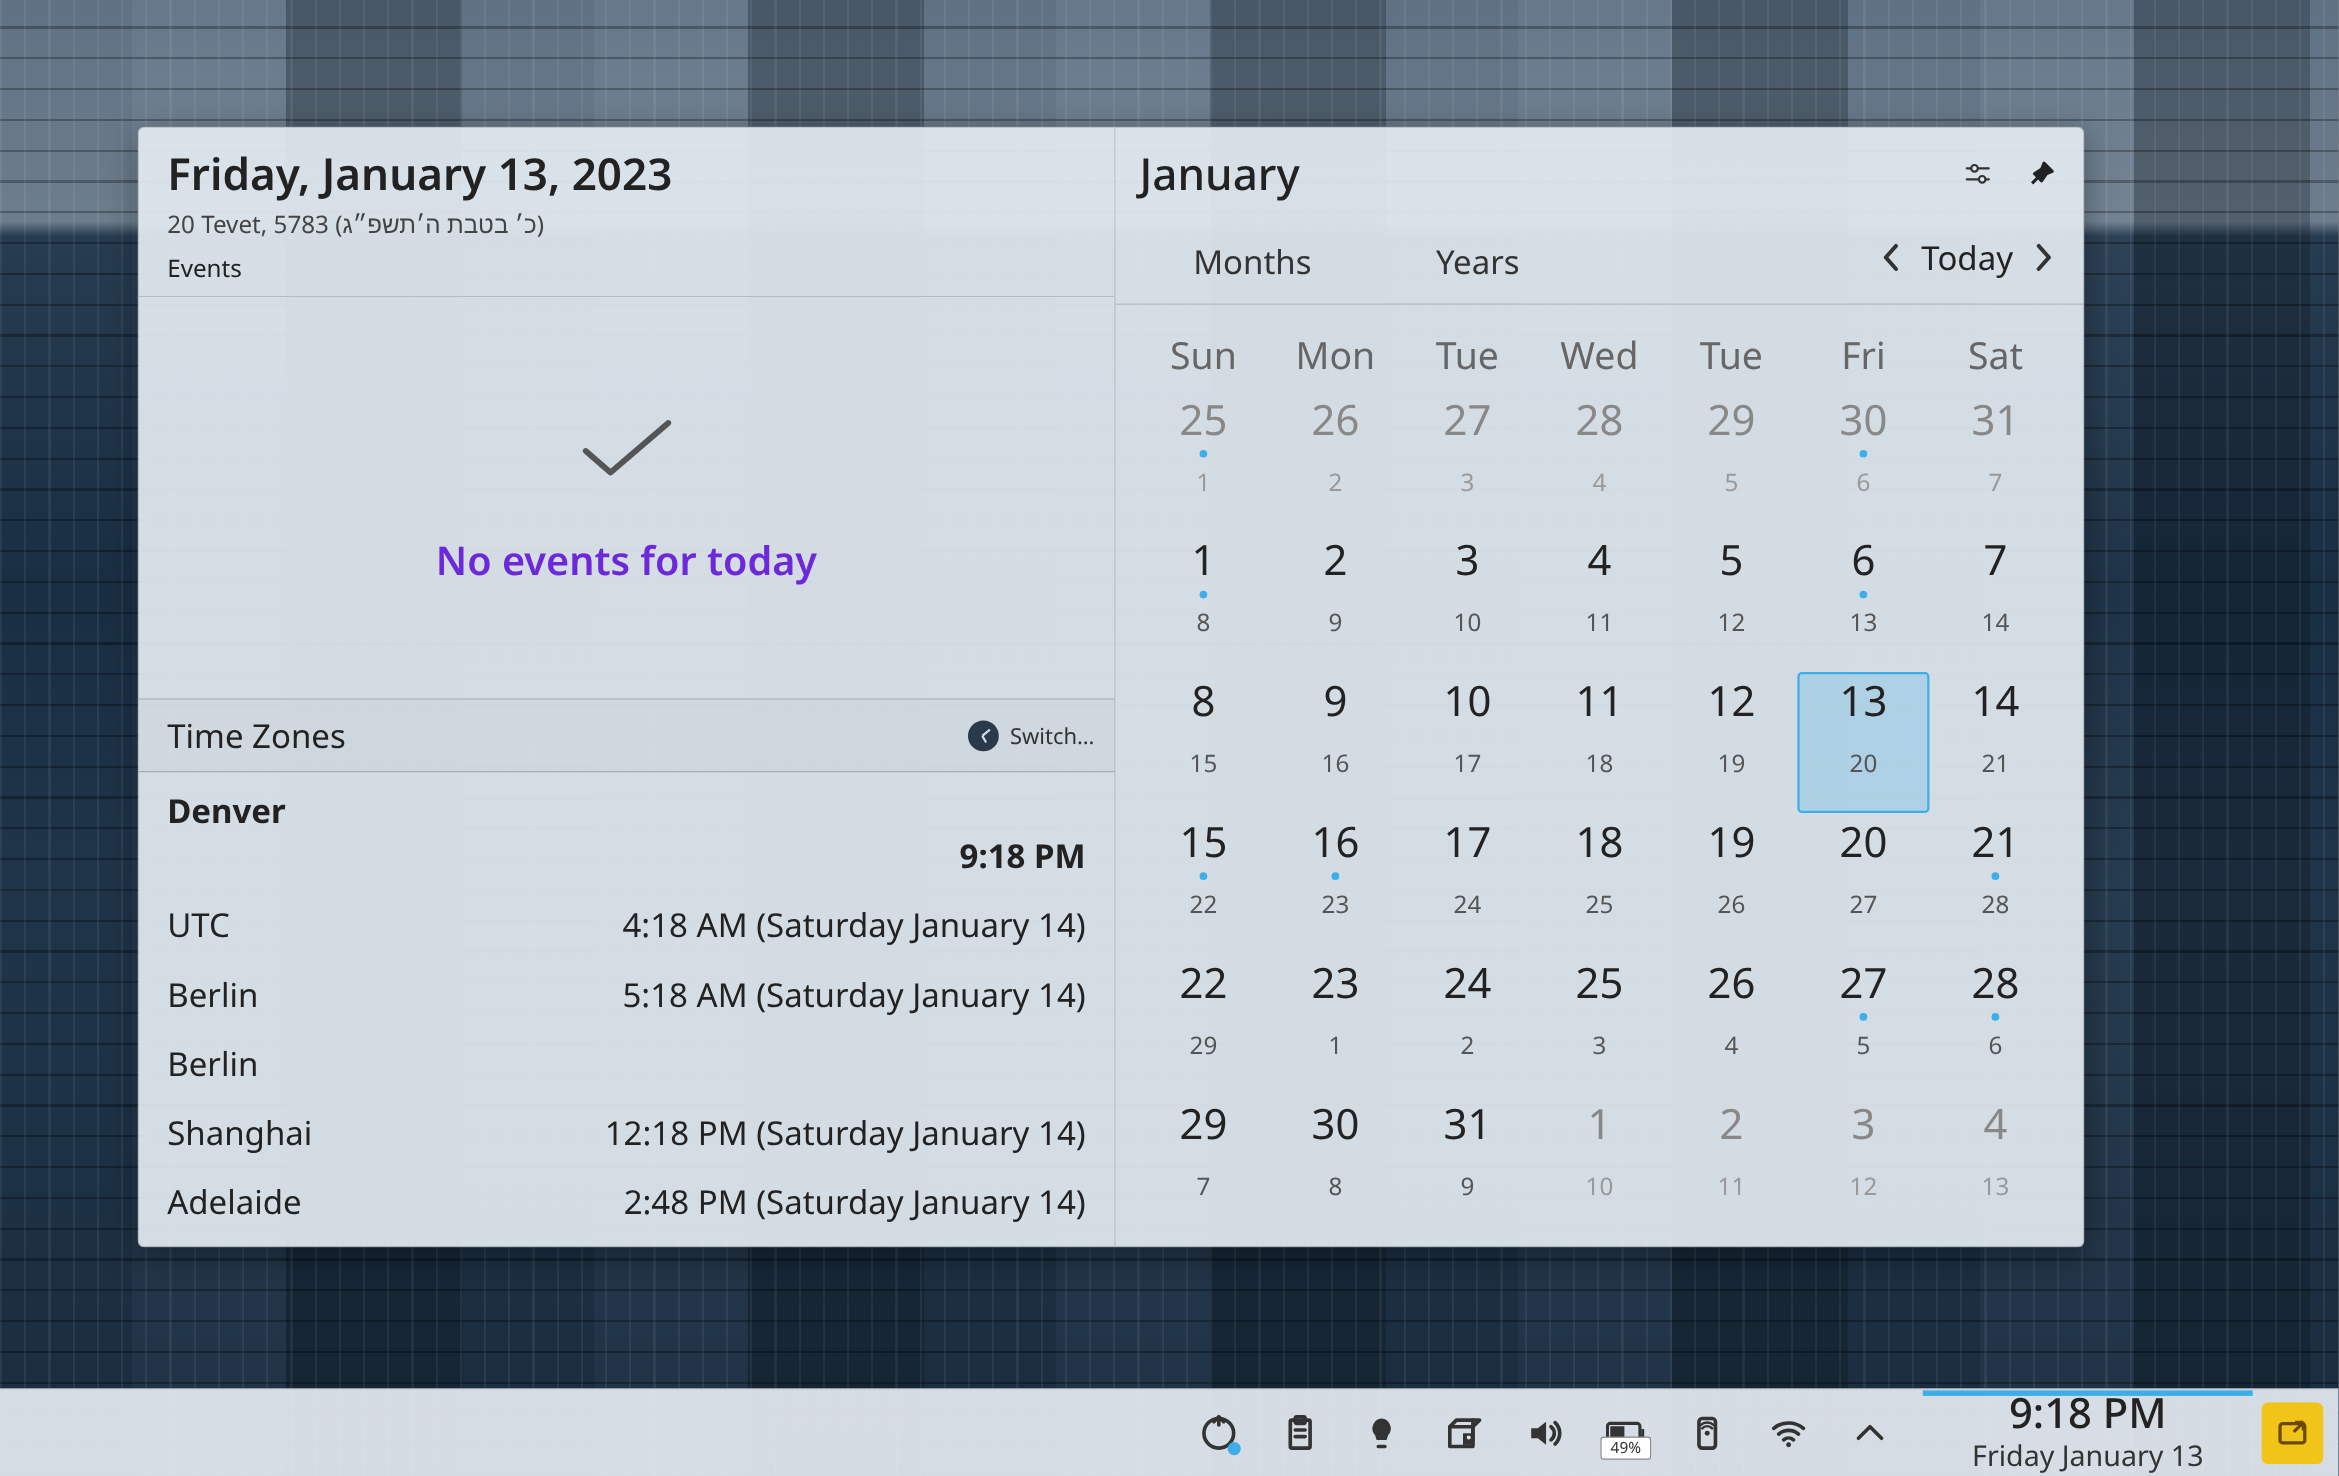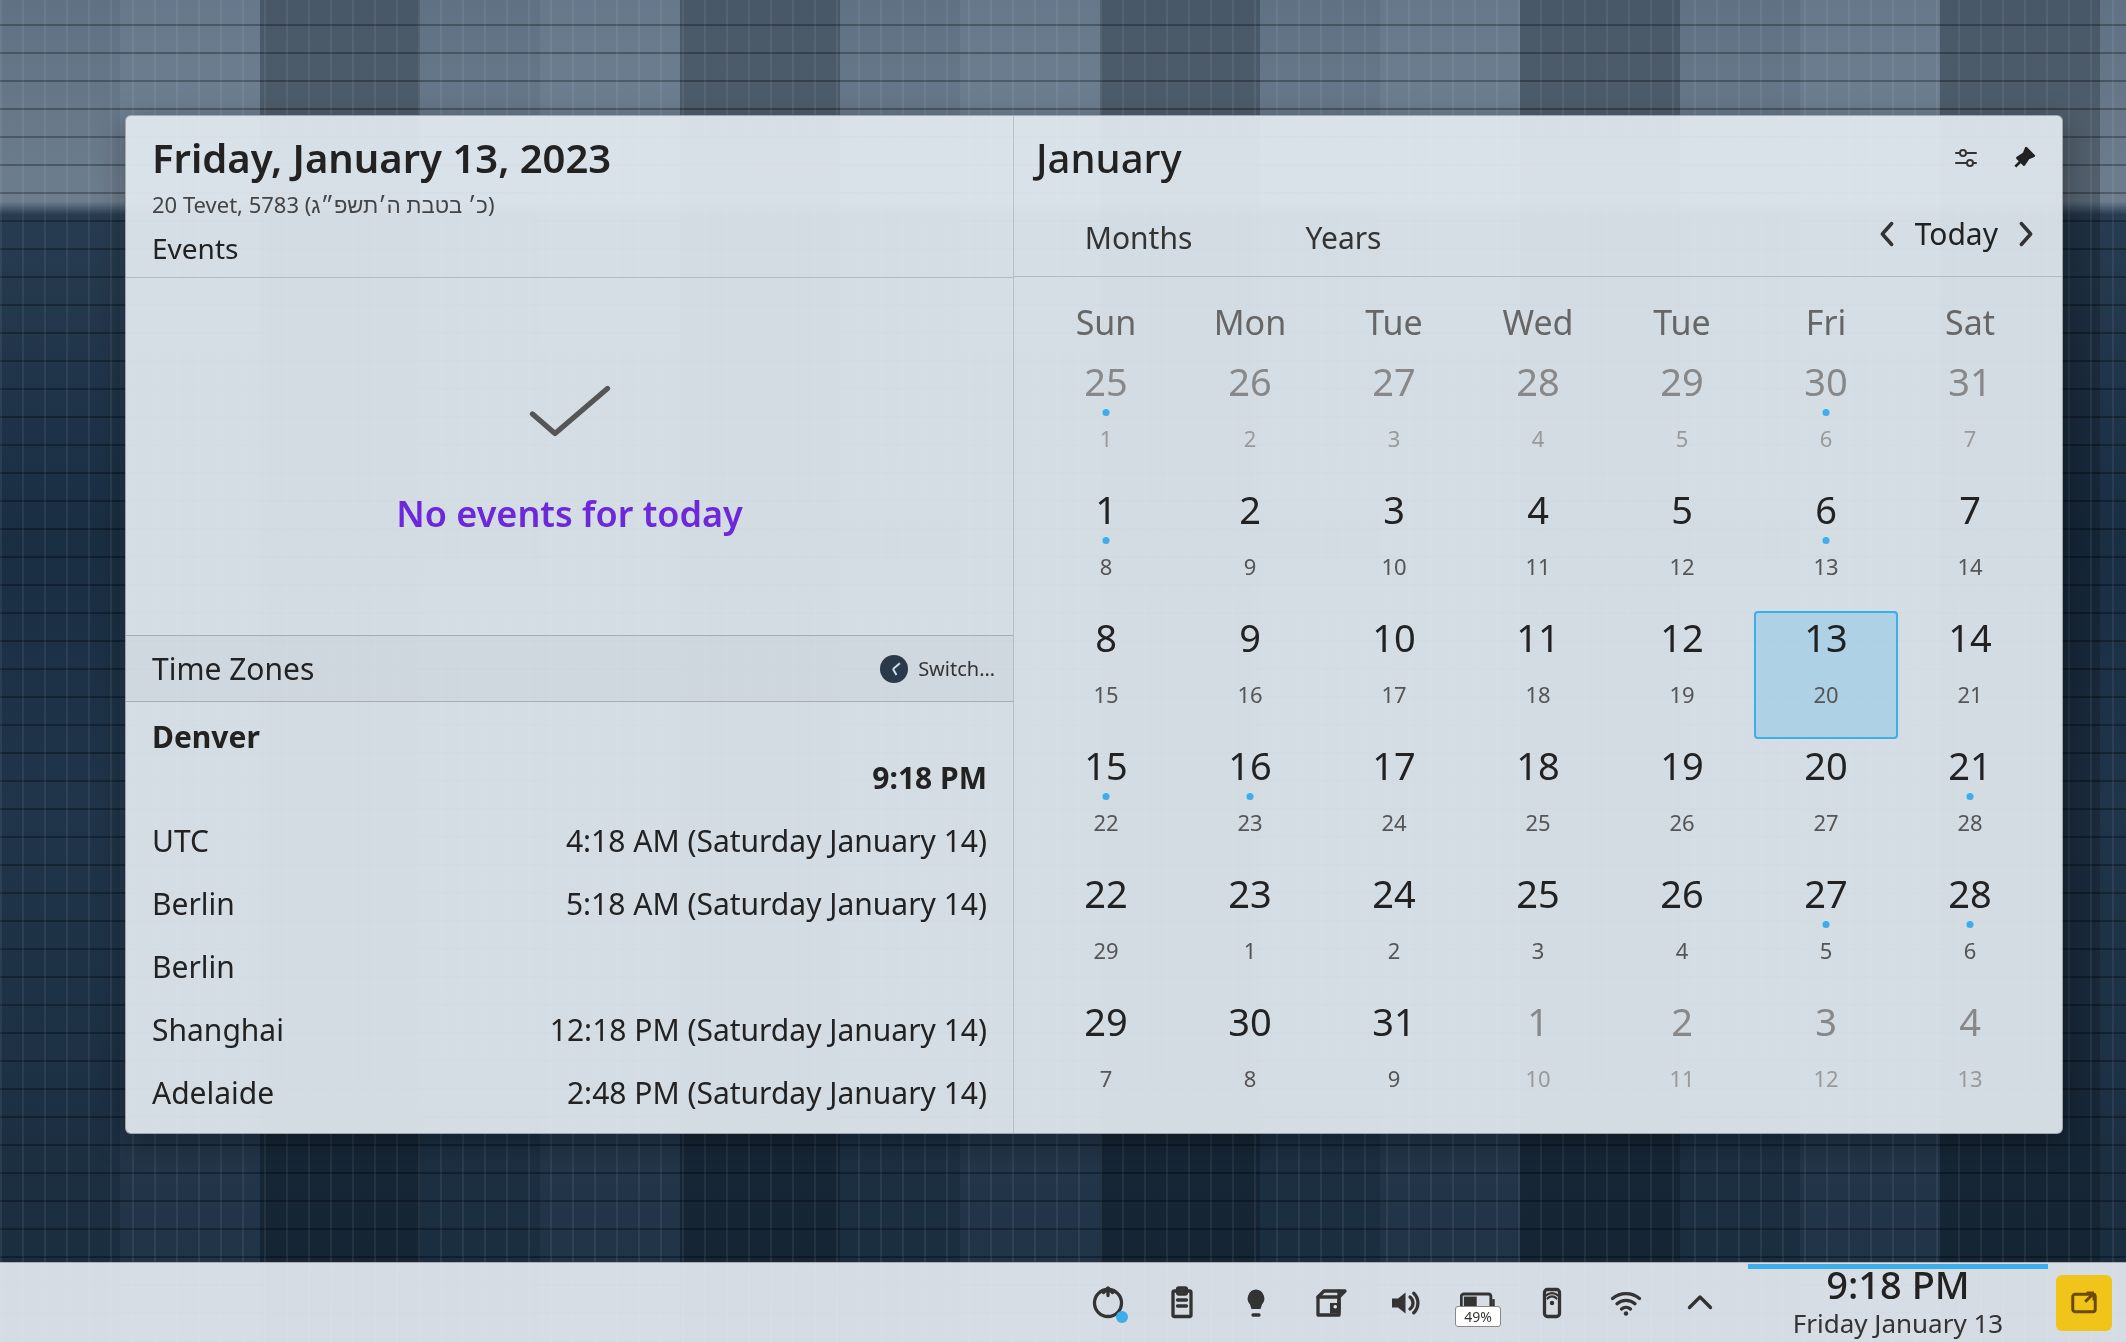--- a/index.html
+++ b/index.html
@@ -19,38 +19,38 @@
     background:
       repeating-linear-gradient(90deg, rgba(255,255,255,0.06) 0 2px, transparent 2px 22px),
       repeating-linear-gradient(0deg, rgba(0,0,0,0.25) 0 2px, transparent 2px 28px),
       repeating-linear-gradient(90deg, rgba(30,50,70,0.6) 0 120px, rgba(40,60,80,0.6) 120px 260px, rgba(25,40,55,0.7) 260px 420px);
   }
 
   
   .panel {
     position: absolute;
     left: 125px; top: 115px;
-    width: 1938px; height: 1019px;
+    width: 1770px; height: 1019px;
     background: rgba(226,234,240,0.93);
     border: 1px solid rgba(0,0,0,0.25);
     border-radius: 6px;
     box-shadow: 0 8px 30px rgba(0,0,0,0.35);
     display: flex;
     overflow: hidden;
     color: #222;
   }
 
   .left-col { flex: 0 0 888px; display: flex; flex-direction: column; border-right: 1px solid rgba(0,0,0,0.15); }
   .right-col { flex: 1; display: flex; flex-direction: column; padding: 0 0 10px 0; }
 
   
   .left-header { padding: 14px 26px 10px 26px; border-bottom: 1px solid rgba(0,0,0,0.15); }
   .date-h1 { font-size: 40px; font-weight: 600; color: #222; }
   .date-h2 { font-size: 22px; color: #444; margin-top: 4px; }
-  .events-h { font-size: 28px; color: #222; margin-top: 10px; }
+  .events-h { font-size: 22px; color: #222; margin-top: 10px; }
 
   .events-body {
     flex: 1; display:flex; flex-direction:column; align-items:center; justify-content:center;
     gap: 38px; color:#555;
   }
   .check svg { width: 90px; height: 70px; stroke:#555; stroke-width:3.5; fill:none; stroke-linecap:round; stroke-linejoin:round; }
   .no-events { font-size: 36px; font-weight:600; color:#6d28d9; }
 
   
   .tz-header {

